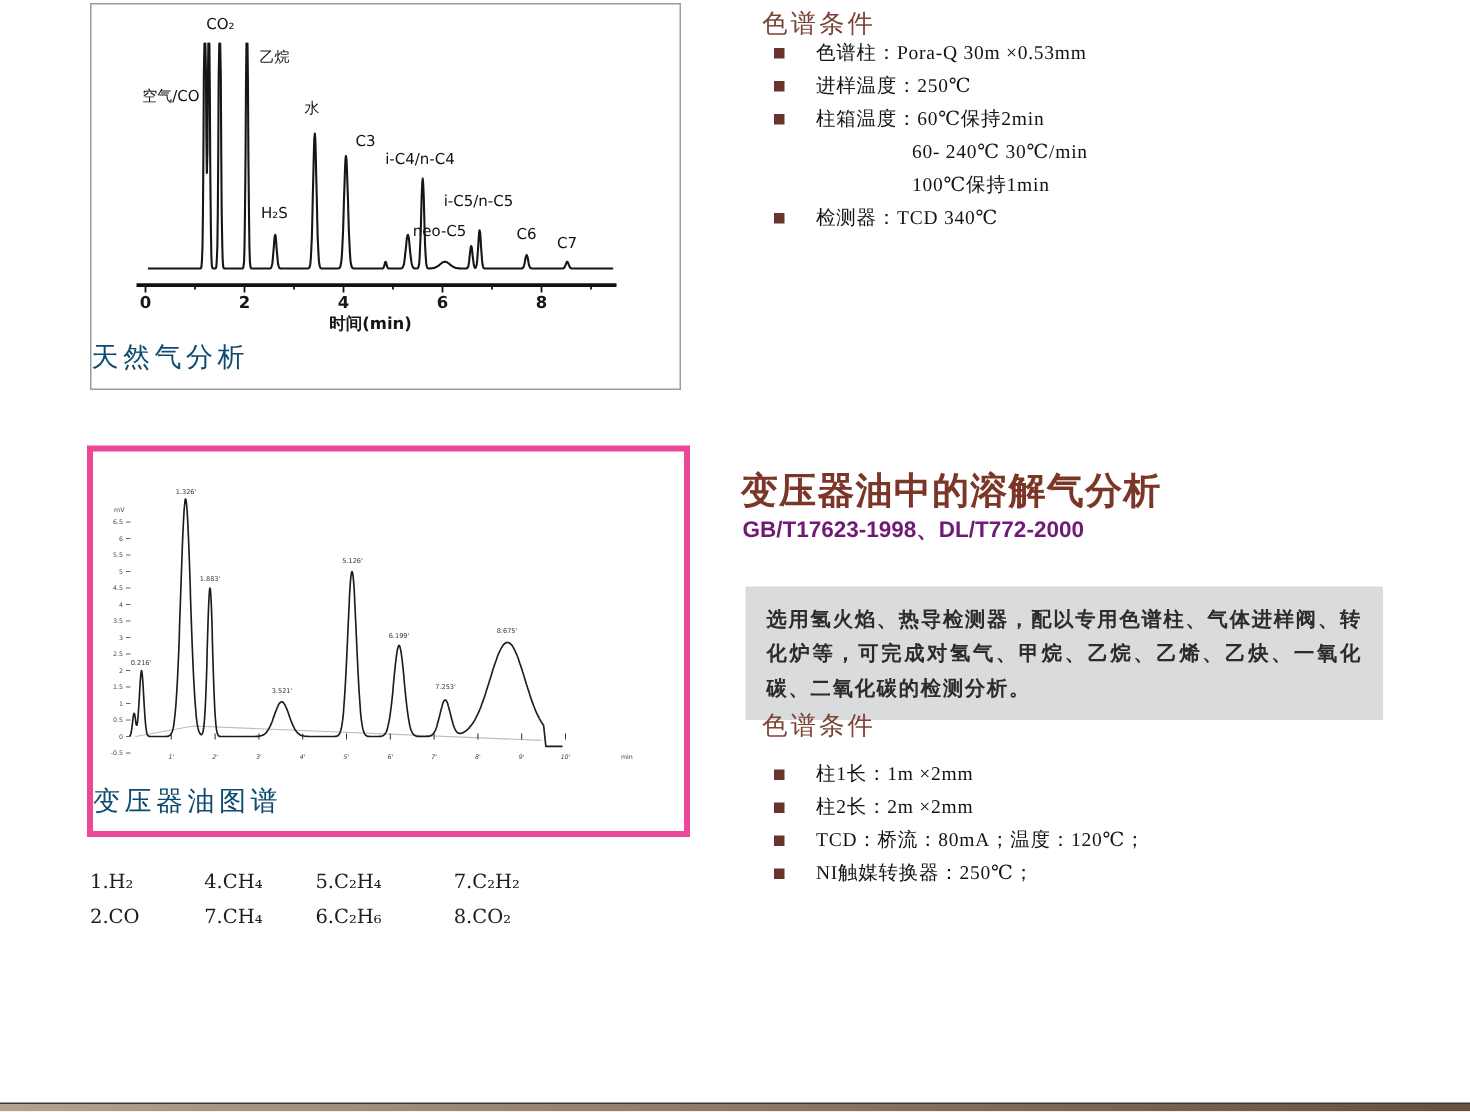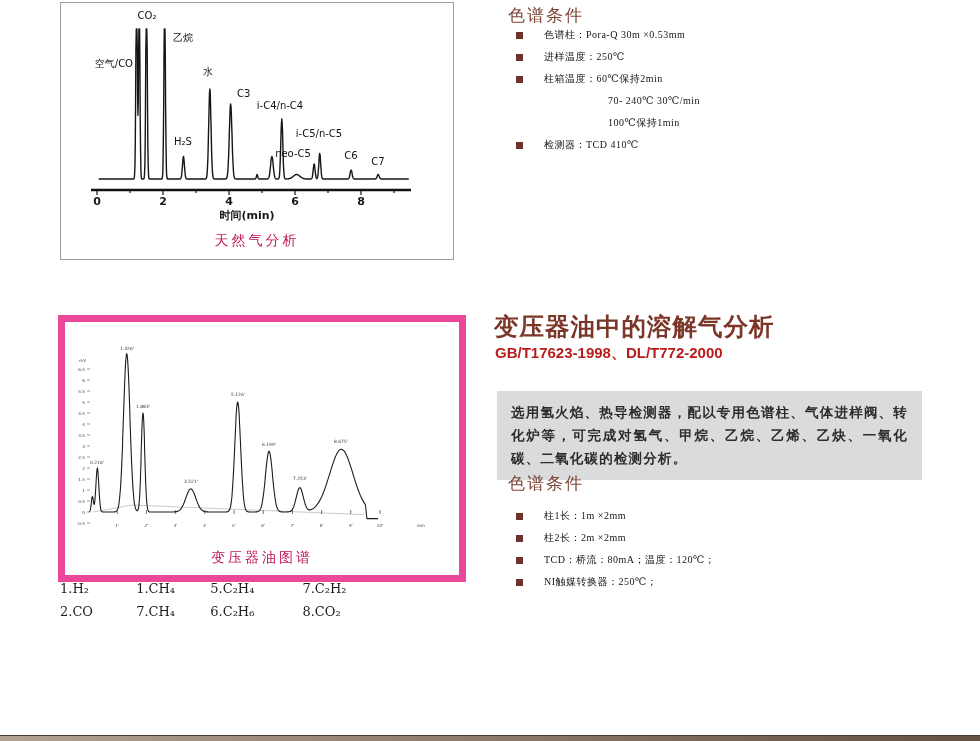--- a/index.html
+++ b/index.html
@@ -3,59 +3,59 @@
 <meta charset="utf-8">
 <title>Chromatograph Brochure Page</title>
 <style>
   html,body{margin:0;padding:0;background:#fff;}
   .page{position:relative;width:980px;height:741px;background:#ffffff;overflow:hidden;
         font-family:"Liberation Serif","DejaVu Serif",serif;}
 
   
   .figbox{position:absolute;background:#fff;margin:0;}
   .figbox.topfig{left:60px;top:2px;width:392px;height:256px;border:1px solid #9c9c9c;}
-  .figbox.botfig{left:58px;top:315px;width:394px;height:253px;border:7px solid #ec4899;}
+  .figbox.botfig{left:58px;top:297px;width:394px;height:253px;border:4px solid #ec4899;}
   .figbox svg{position:absolute;left:0;top:0;width:100%;height:100%;}
-  .figcap{position:absolute;left:0;right:0;text-align:center;color:#be185d;
-          letter-spacing:3px;font-size:14px;}
+  .figcap{position:absolute;left:0;right:0;color:#0c4a6e;
+          letter-spacing:3px;font-size:18px;}
   .topfig .figcap{bottom:9px;}
   .botfig .figcap{bottom:8px;}
 
   
   #chart-top .tickTxt{font:11px "DejaVu Sans","Liberation Sans",sans-serif;fill:#161616;font-weight:bold;}
   #chart-top .ann{font:10px "DejaVu Sans","Liberation Sans",sans-serif;fill:#111;}
   #chart-bottom .tiny{font:4.2px "DejaVu Sans",sans-serif;fill:#444;}
   #chart-bottom .i{font-style:italic;}
   #chart-bottom .ann{font:4.4px "DejaVu Sans",sans-serif;fill:#3a3a3a;}
 
   
   .sec-heading{position:absolute;margin:0;font-size:17px;font-weight:normal;
                color:#7c4437;letter-spacing:2px;}
   #cond1-heading{left:508px;top:4px;}
   #cond2-heading{left:508px;top:472px;}
   ul.cond{position:absolute;list-style:none;margin:0;padding:0;width:420px;
-          font-size:10px;color:#141414;letter-spacing:0.5px;}
+          font-size:13px;color:#141414;letter-spacing:0.5px;}
   #cond1{left:516px;top:24px;}
   #cond2{left:516px;top:505px;}
   ul.cond li{position:relative;padding-left:28px;line-height:22px;}
   ul.cond li .sq{position:absolute;left:0;top:8px;width:7px;height:7px;background:#6b332b;}
   ul.cond li.indent{padding-left:92px;}
 
   
   .legend{position:absolute;left:60px;top:577px;width:360px;font-size:13px;color:#1d1d1d;
           font-family:"DejaVu Serif","DejaVu Sans",serif;}
   .legend .row{line-height:23px;white-space:nowrap;}
   .legend .cell{display:inline-block;}
   .legend .c0{width:72px;} .legend .c1{width:70px;} .legend .c2{width:88px;}
 
   
   .art-title{position:absolute;left:494px;top:310px;margin:0;font-size:24.5px;font-weight:bold;
              color:#7b3628;letter-spacing:1px;font-family:"Liberation Serif","DejaVu Serif",serif;}
   .art-subtitle{position:absolute;left:495px;top:344px;font-size:15px;font-weight:bold;
-             color:#b91c1c;font-family:"Liberation Sans","DejaVu Sans",sans-serif;}
+             color:#701a75;font-family:"Liberation Sans","DejaVu Sans",sans-serif;}
   .graybox{position:absolute;left:497px;top:391px;width:425px;box-sizing:border-box;
            background:#d9dbdc;padding:10px 14px;}
   .graybox p{margin:0;font-size:13.5px;font-weight:bold;color:#2c2c2c;line-height:23px;
              letter-spacing:1.2px;text-align:justify;
              font-family:"Liberation Sans","DejaVu Sans",sans-serif;}
 
   
   .bottom-bar{position:absolute;left:0;right:0;top:735px;height:5px;
               background:linear-gradient(to right,#b3a291,#66503f);
               border-top:1px solid #46382e;}
@@ -98,23 +98,23 @@
         <text x="317" y="162" text-anchor="middle" class="ann">C7</text>
       </svg>
     <figcaption class="figcap">天然气分析</figcaption>
   </figure>
 
   <h2 class="sec-heading" id="cond1-heading">色谱条件</h2>
   <ul class="cond" id="cond1">
     <li><span class="sq"></span><span>色谱柱：Pora-Q  30m ×0.53mm</span></li>
     <li><span class="sq"></span><span>进样温度：250℃</span></li>
     <li><span class="sq"></span><span>柱箱温度：60℃保持2min</span></li>
-    <li class="indent"><span>70- 240℃ 30℃/min</span></li>
+    <li class="indent"><span>60- 240℃ 30℃/min</span></li>
     <li class="indent"><span>100℃保持1min</span></li>
-    <li><span class="sq"></span><span>检测器：TCD 410℃</span></li>
+    <li><span class="sq"></span><span>检测器：TCD 340℃</span></li>
   </ul>
 
   <figure class="figbox botfig">
     <svg id="chart-bottom" viewBox="0 0 394 253">
         <polyline points="28.3,190.0 66.8,183.0 298.9,192.6" fill="none" stroke="#bcbcbc" stroke-width="0.8"></polyline>
         <path d="M24.2 189.9L24.5 189.7L24.8 189.4L25.0 188.9L25.3 187.9L25.6 186.5L25.9 184.4L26.2 182.0L26.5 179.3L26.8 176.9L27.1 175.1L27.4 174.5L27.7 175.0L28.0 176.4L28.3 178.5L28.5 180.5L28.8 182.0L29.1 182.5L29.4 182.0L29.7 180.2L30.0 177.2L30.3 173.2L30.6 168.5L30.9 163.3L31.2 158.0L31.5 153.2L31.8 149.4L32.1 146.9L32.3 146.0L32.6 146.9L32.9 149.4L33.2 153.2L33.5 158.0L33.8 163.3L34.1 168.6L34.4 173.5L34.7 177.8L35.0 181.3L35.3 184.0L35.6 186.1L35.8 187.5L36.1 188.5L36.4 189.1L36.7 189.5L37.0 189.7L37.3 189.9L37.6 189.9L37.9 190.0L38.2 190.0L38.5 190.0L38.8 190.0L39.1 190.0L39.4 190.0L39.6 190.0L39.9 190.0L40.2 190.0L40.5 190.0L40.8 190.0L41.1 190.0L41.4 190.0L41.7 190.0L42.0 190.0L42.3 190.0L42.6 190.0L42.9 190.0L43.1 190.0L43.4 190.0L43.7 190.0L44.0 190.0L44.3 190.0L44.6 190.0L44.9 190.0L45.2 190.0L45.5 190.0L45.8 190.0L46.1 190.0L46.4 190.0L46.7 190.0L46.9 190.0L47.2 190.0L47.5 190.0L47.8 190.0L48.1 190.0L48.4 190.0L48.7 190.0L49.0 189.9L49.3 189.9L49.6 189.9L49.9 189.8L50.2 189.8L50.4 189.7L50.7 189.5L51.0 189.4L51.3 189.2L51.6 188.9L51.9 188.5L52.2 188.0L52.5 187.4L52.8 186.7L53.1 185.8L53.4 184.6L53.7 183.2L54.0 181.5L54.2 179.4L54.5 177.0L54.8 174.1L55.1 170.8L55.4 167.0L55.7 162.6L56.0 157.6L56.3 152.1L56.6 146.0L56.9 139.3L57.2 132.1L57.5 124.4L57.7 116.2L58.0 107.8L58.3 99.2L58.6 90.4L58.9 81.8L59.2 73.3L59.5 65.2L59.8 57.7L60.1 50.9L60.4 44.9L60.7 39.9L61.0 36.0L61.3 33.3L61.5 31.8L61.8 31.7L62.1 32.9L62.4 35.3L62.7 39.0L63.0 43.8L63.3 49.6L63.6 56.3L63.9 63.7L64.2 71.7L64.5 80.1L64.8 88.7L65.0 97.4L65.3 106.1L65.6 114.6L65.9 122.8L66.2 130.6L66.5 137.9L66.8 144.7L67.1 150.9L67.4 156.6L67.7 161.6L68.0 166.1L68.3 170.1L68.6 173.5L68.8 176.5L69.1 179.0L69.4 181.1L69.7 182.9L70.0 184.3L70.3 185.5L70.6 186.5L70.9 187.3L71.2 187.9L71.5 188.3L71.8 188.6L72.1 188.8L72.3 188.8L72.6 188.6L72.9 188.1L73.2 187.3L73.5 186.0L73.8 184.1L74.1 181.4L74.4 177.8L74.7 173.1L75.0 167.3L75.3 160.2L75.6 152.0L75.9 142.8L76.1 132.9L76.4 123.0L76.7 113.4L77.0 104.9L77.3 98.0L77.6 93.3L77.9 91.1L78.2 91.7L78.5 94.9L78.8 100.5L79.1 108.1L79.4 117.2L79.6 127.0L79.9 136.9L80.2 146.5L80.5 155.4L80.8 163.2L81.1 169.8L81.4 175.2L81.7 179.5L82.0 182.7L82.3 185.1L82.6 186.8L82.9 187.9L83.2 188.7L83.4 189.2L83.7 189.5L84.0 189.7L84.3 189.9L84.6 189.9L84.9 190.0L85.2 190.0L85.5 190.0L85.8 190.0L86.1 190.0L86.4 190.0L86.7 190.0L86.9 190.0L87.2 190.0L87.5 190.0L87.8 190.0L88.1 190.0L88.4 190.0L88.7 190.0L89.0 190.0L89.3 190.0L89.6 190.0L89.9 190.0L90.2 190.0L90.5 190.0L90.7 190.0L91.0 190.0L91.3 190.0L91.6 190.0L91.9 190.0L92.2 190.0L92.5 190.0L92.8 190.0L93.1 190.0L93.4 190.0L93.7 190.0L94.0 190.0L94.2 190.0L94.5 190.0L94.8 190.0L95.1 190.0L95.4 190.0L95.7 190.0L96.0 190.0L96.3 190.0L96.6 190.0L96.9 190.0L97.2 190.0L97.5 190.0L97.8 190.0L98.0 190.0L98.3 190.0L98.6 190.0L98.9 190.0L99.2 190.0L99.5 190.0L99.8 190.0L100.1 190.0L100.4 190.0L100.7 190.0L101.0 190.0L101.3 190.0L101.5 190.0L101.8 190.0L102.1 190.0L102.4 190.0L102.7 190.0L103.0 190.0L103.3 190.0L103.6 190.0L103.9 190.0L104.2 190.0L104.5 190.0L104.8 190.0L105.1 190.0L105.3 190.0L105.6 190.0L105.9 190.0L106.2 190.0L106.5 190.0L106.8 190.0L107.1 190.0L107.4 190.0L107.7 190.0L108.0 190.0L108.3 190.0L108.6 189.9L108.8 189.9L109.1 189.9L109.4 189.9L109.7 189.9L110.0 189.9L110.3 189.8L110.6 189.8L110.9 189.7L111.2 189.7L111.5 189.6L111.8 189.6L112.1 189.5L112.4 189.4L112.6 189.3L112.9 189.2L113.2 189.1L113.5 188.9L113.8 188.8L114.1 188.6L114.4 188.4L114.7 188.1L115.0 187.9L115.3 187.6L115.6 187.3L115.9 186.9L116.1 186.5L116.4 186.1L116.7 185.7L117.0 185.2L117.3 184.7L117.6 184.1L117.9 183.5L118.2 182.9L118.5 182.2L118.8 181.5L119.1 180.8L119.4 180.1L119.7 179.3L119.9 178.5L120.2 177.7L120.5 176.9L120.8 176.1L121.1 175.2L121.4 174.4L121.7 173.6L122.0 172.8L122.3 172.1L122.6 171.3L122.9 170.6L123.2 170.0L123.4 169.4L123.7 168.8L124.0 168.3L124.3 167.9L124.6 167.6L124.9 167.3L125.2 167.1L125.5 166.9L125.8 166.9L126.1 166.9L126.4 167.0L126.7 167.2L127.0 167.5L127.2 167.8L127.5 168.3L127.8 168.7L128.1 169.3L128.4 169.9L128.7 170.5L129.0 171.2L129.3 171.9L129.6 172.7L129.9 173.5L130.2 174.3L130.5 175.1L130.7 175.9L131.0 176.7L131.3 177.5L131.6 178.4L131.9 179.2L132.2 179.9L132.5 180.7L132.8 181.4L133.1 182.1L133.4 182.8L133.7 183.4L134.0 184.0L134.3 184.6L134.5 185.1L134.8 185.6L135.1 186.0L135.4 186.4L135.7 186.8L136.0 187.2L136.3 187.5L136.6 187.8L136.9 188.1L137.2 188.3L137.5 188.5L137.8 188.7L138.0 188.9L138.3 189.0L138.6 189.2L138.9 189.3L139.2 189.4L139.5 189.5L139.8 189.6L140.1 189.6L140.4 189.7L140.7 189.7L141.0 189.8L141.3 189.8L141.6 189.8L141.8 189.9L142.1 189.9L142.4 189.9L142.7 189.9L143.0 189.9L143.3 190.0L143.6 190.0L143.9 190.0L144.2 190.0L144.5 190.0L144.8 190.0L145.1 190.0L145.3 190.0L145.6 190.0L145.9 190.0L146.2 190.0L146.5 190.0L146.8 190.0L147.1 190.0L147.4 190.0L147.7 190.0L148.0 190.0L148.3 190.0L148.6 190.0L148.9 190.0L149.1 190.0L149.4 190.0L149.7 190.0L150.0 190.0L150.3 190.0L150.6 190.0L150.9 190.0L151.2 190.0L151.5 190.0L151.8 190.0L152.1 190.0L152.4 190.0L152.6 190.0L152.9 190.0L153.2 190.0L153.5 190.0L153.8 190.0L154.1 190.0L154.4 190.0L154.7 190.0L155.0 190.0L155.3 190.0L155.6 190.0L155.9 190.0L156.2 190.0L156.4 190.0L156.7 190.0L157.0 190.0L157.3 190.0L157.6 190.0L157.9 190.0L158.2 190.0L158.5 190.0L158.8 190.0L159.1 190.0L159.4 190.0L159.7 190.0L159.9 190.0L160.2 190.0L160.5 190.0L160.8 190.0L161.1 190.0L161.4 189.9L161.7 189.9L162.0 189.9L162.3 189.8L162.6 189.7L162.9 189.6L163.2 189.5L163.5 189.3L163.7 189.0L164.0 188.6L164.3 188.2L164.6 187.6L164.9 186.8L165.2 185.8L165.5 184.7L165.8 183.2L166.1 181.4L166.4 179.3L166.7 176.8L167.0 173.9L167.2 170.5L167.5 166.6L167.8 162.3L168.1 157.4L168.4 152.1L168.7 146.4L169.0 140.3L169.3 133.9L169.6 127.3L169.9 120.6L170.2 114.0L170.5 107.6L170.8 101.5L171.0 96.0L171.3 91.0L171.6 86.9L171.9 83.7L172.2 81.4L172.5 80.2L172.8 80.1L173.1 81.1L173.4 83.1L173.7 86.2L174.0 90.1L174.3 94.9L174.5 100.4L174.8 106.3L175.1 112.7L175.4 119.3L175.7 125.9L176.0 132.6L176.3 139.0L176.6 145.2L176.9 151.0L177.2 156.4L177.5 161.3L177.8 165.8L178.1 169.8L178.3 173.2L178.6 176.3L178.9 178.9L179.2 181.0L179.5 182.9L179.8 184.4L180.1 185.6L180.4 186.6L180.7 187.4L181.0 188.1L181.3 188.5L181.6 188.9L181.8 189.2L182.1 189.4L182.4 189.6L182.7 189.7L183.0 189.8L183.3 189.9L183.6 189.9L183.9 189.9L184.2 190.0L184.5 190.0L184.8 190.0L185.1 190.0L185.4 190.0L185.6 190.0L185.9 190.0L186.2 190.0L186.5 190.0L186.8 190.0L187.1 190.0L187.4 190.0L187.7 190.0L188.0 190.0L188.3 190.0L188.6 190.0L188.9 190.0L189.1 190.0L189.4 190.0L189.7 190.0L190.0 190.0L190.3 190.0L190.6 190.0L190.9 189.9L191.2 189.9L191.5 189.9L191.8 189.9L192.1 189.8L192.4 189.8L192.7 189.7L192.9 189.6L193.2 189.5L193.5 189.3L193.8 189.1L194.1 188.9L194.4 188.6L194.7 188.2L195.0 187.8L195.3 187.3L195.6 186.7L195.9 185.9L196.2 185.1L196.4 184.1L196.7 182.9L197.0 181.6L197.3 180.2L197.6 178.5L197.9 176.7L198.2 174.6L198.5 172.4L198.8 170.0L199.1 167.5L199.4 164.8L199.7 161.9L200.0 159.0L200.2 155.9L200.5 152.9L200.8 149.8L201.1 146.8L201.4 143.9L201.7 141.1L202.0 138.5L202.3 136.2L202.6 134.1L202.9 132.4L203.2 131.0L203.5 130.0L203.7 129.5L204.0 129.3L204.3 129.5L204.6 130.2L204.9 131.3L205.2 132.7L205.5 134.5L205.8 136.6L206.1 139.0L206.4 141.7L206.7 144.5L207.0 147.4L207.3 150.4L207.5 153.5L207.8 156.5L208.1 159.6L208.4 162.5L208.7 165.3L209.0 168.0L209.3 170.5L209.6 172.9L209.9 175.1L210.2 177.1L210.5 178.9L210.8 180.5L211.0 181.9L211.3 183.2L211.6 184.3L211.9 185.3L212.2 186.1L212.5 186.8L212.8 187.4L213.1 187.9L213.4 188.3L213.7 188.6L214.0 188.9L214.3 189.2L214.6 189.3L214.8 189.5L215.1 189.6L215.4 189.7L215.7 189.8L216.0 189.8L216.3 189.9L216.6 189.9L216.9 189.9L217.2 189.9L217.5 190.0L217.8 190.0L218.1 190.0L218.3 190.0L218.6 190.0L218.9 190.0L219.2 190.0L219.5 190.0L219.8 190.0L220.1 190.0L220.4 190.0L220.7 190.0L221.0 190.0L221.3 190.0L221.6 190.0L221.9 190.0L222.1 190.0L222.4 189.9L222.7 189.9L223.0 189.9L223.3 189.9L223.6 189.8L223.9 189.8L224.2 189.7L224.5 189.7L224.8 189.6L225.1 189.5L225.4 189.3L225.6 189.2L225.9 189.0L226.2 188.8L226.5 188.5L226.8 188.2L227.1 187.8L227.4 187.4L227.7 186.9L228.0 186.3L228.3 185.7L228.6 185.0L228.9 184.2L229.2 183.3L229.4 182.4L229.7 181.4L230.0 180.4L230.3 179.2L230.6 178.1L230.9 176.9L231.2 175.7L231.5 174.4L231.8 173.2L232.1 172.0L232.4 170.9L232.7 169.8L232.9 168.9L233.2 168.0L233.5 167.2L233.8 166.6L234.1 166.1L234.4 165.8L234.7 165.7L235.0 165.7L235.3 165.9L235.6 166.3L235.9 166.8L236.2 167.4L236.5 168.2L236.7 169.1L237.0 170.1L237.3 171.2L237.6 172.3L237.9 173.5L238.2 174.6L238.5 175.8L238.8 177.0L239.1 178.2L239.4 179.3L239.7 180.4L240.0 181.4L240.2 182.3L240.5 183.1L240.8 183.9L241.1 184.6L241.4 185.2L241.7 185.8L242.0 186.3L242.3 186.7L242.6 187.0L242.9 187.3L243.2 187.5L243.5 187.7L243.8 187.8L244.0 187.9L244.3 187.9L244.6 187.9L244.9 187.9L245.2 187.9L245.5 187.8L245.8 187.8L246.1 187.7L246.4 187.5L246.7 187.4L247.0 187.3L247.3 187.1L247.5 186.9L247.8 186.8L248.1 186.6L248.4 186.4L248.7 186.1L249.0 185.9L249.3 185.7L249.6 185.4L249.9 185.1L250.2 184.9L250.5 184.6L250.8 184.3L251.1 183.9L251.3 183.6L251.6 183.3L251.9 182.9L252.2 182.5L252.5 182.1L252.8 181.7L253.1 181.3L253.4 180.9L253.7 180.4L254.0 179.9L254.3 179.4L254.6 178.9L254.8 178.4L255.1 177.9L255.4 177.3L255.7 176.7L256.0 176.1L256.3 175.5L256.6 174.9L256.9 174.3L257.2 173.6L257.5 172.9L257.8 172.2L258.1 171.5L258.4 170.8L258.6 170.0L258.9 169.3L259.2 168.5L259.5 167.7L259.8 166.9L260.1 166.1L260.4 165.2L260.7 164.4L261.0 163.5L261.3 162.6L261.6 161.7L261.9 160.8L262.1 159.9L262.4 159.0L262.7 158.1L263.0 157.2L263.3 156.2L263.6 155.3L263.9 154.3L264.2 153.4L264.5 152.4L264.8 151.5L265.1 150.5L265.4 149.6L265.7 148.7L265.9 147.7L266.2 146.8L266.5 145.8L266.8 144.9L267.1 144.0L267.4 143.1L267.7 142.2L268.0 141.4L268.3 140.5L268.6 139.7L268.9 138.8L269.2 138.0L269.4 137.2L269.7 136.5L270.0 135.7L270.3 135.0L270.6 134.3L270.9 133.7L271.2 133.0L271.5 132.4L271.8 131.8L272.1 131.3L272.4 130.8L272.7 130.3L273.0 129.8L273.2 129.4L273.5 129.0L273.8 128.7L274.1 128.4L274.4 128.1L274.7 127.9L275.0 127.7L275.3 127.5L275.6 127.4L275.9 127.3L276.2 127.3L276.5 127.3L276.7 127.3L277.0 127.4L277.3 127.5L277.6 127.7L277.9 127.9L278.2 128.1L278.5 128.4L278.8 128.7L279.1 129.0L279.4 129.4L279.7 129.8L280.0 130.3L280.3 130.8L280.5 131.3L280.8 131.8L281.1 132.4L281.4 133.0L281.7 133.7L282.0 134.3L282.3 135.0L282.6 135.7L282.9 136.5L283.2 137.2L283.5 138.0L283.8 138.8L284.0 139.7L284.3 140.5L284.6 141.4L284.9 142.2L285.2 143.1L285.5 144.0L285.8 144.9L286.1 145.8L286.4 146.8L286.7 147.7L287.0 148.7L287.3 149.6L287.6 150.5L287.8 151.5L288.1 152.4L288.4 153.4L288.7 154.3L289.0 155.3L289.3 156.2L289.6 157.2L289.9 158.1L290.2 159.0L290.5 159.9L290.8 160.8L291.1 161.7L291.3 162.6L291.6 163.5L291.9 164.4L292.2 165.2L292.5 166.1L292.8 166.9L293.1 167.7L293.4 168.5L293.7 169.3L294.0 170.0L294.3 170.8L294.6 171.5L294.9 172.2L295.1 172.9L295.4 173.6L295.7 174.3L296.0 174.9L296.3 175.5L296.6 176.1L296.9 176.7L297.2 177.3L297.5 177.9L297.8 178.4L298.1 178.9L298.4 179.4L298.6 179.9L298.9 180.4L299.2 180.9L299.5 181.3L299.8 181.7L300.1 182.1L300.4 182.5L301.9 196.6L313.0 196.6" fill="none" stroke="#1c1c1c" stroke-width="1.1" stroke-linejoin="round"></path>
         <line x1="52.2" y1="188" x2="52.2" y2="192" stroke="#333" stroke-width="0.7"></line>
         <text x="52.2" y="205" text-anchor="middle" class="tiny i">1'</text>
         <line x1="81.4" y1="188" x2="81.4" y2="192" stroke="#333" stroke-width="0.7"></line>
         <text x="81.4" y="205" text-anchor="middle" class="tiny i">2'</text>
@@ -174,21 +174,21 @@
         <text x="204" y="124" text-anchor="middle" class="ann">6.199'</text>
         <text x="235" y="158" text-anchor="middle" class="ann">7.253'</text>
         <text x="276" y="121" text-anchor="middle" class="ann">8.675'</text>
       </svg>
     <figcaption class="figcap">变压器油图谱</figcaption>
   </figure>
 
   <div class="legend">
     <div class="row">
       <span class="cell c0">1.H₂</span>
-      <span class="cell c1">1.CH₄</span>
+      <span class="cell c1">4.CH₄</span>
       <span class="cell c2">5.C₂H₄</span>
       <span class="cell c3">7.C₂H₂</span>
     </div>
     <div class="row">
       <span class="cell c0">2.CO</span>
       <span class="cell c1">7.CH₄</span>
       <span class="cell c2">6.C₂H₆</span>
       <span class="cell c3">8.CO₂</span>
     </div>
   </div>

